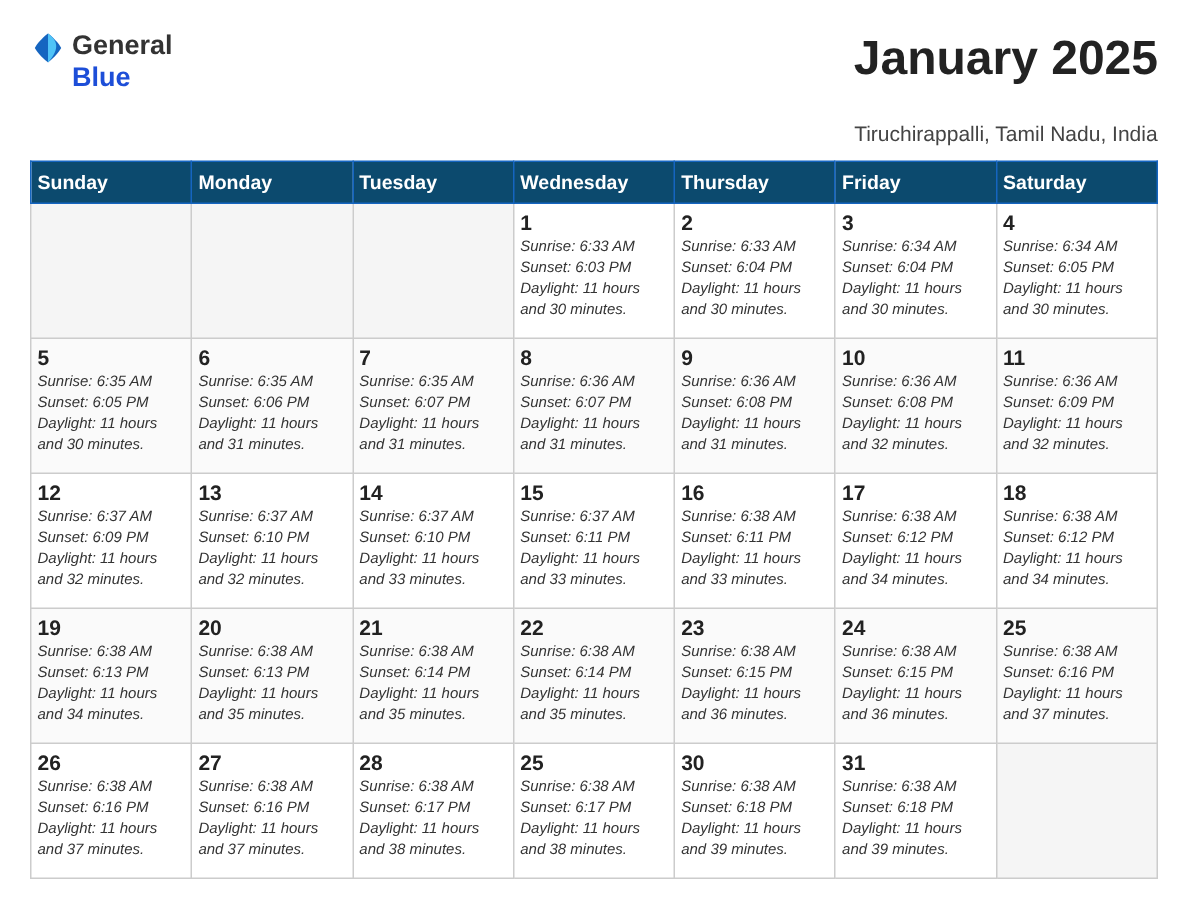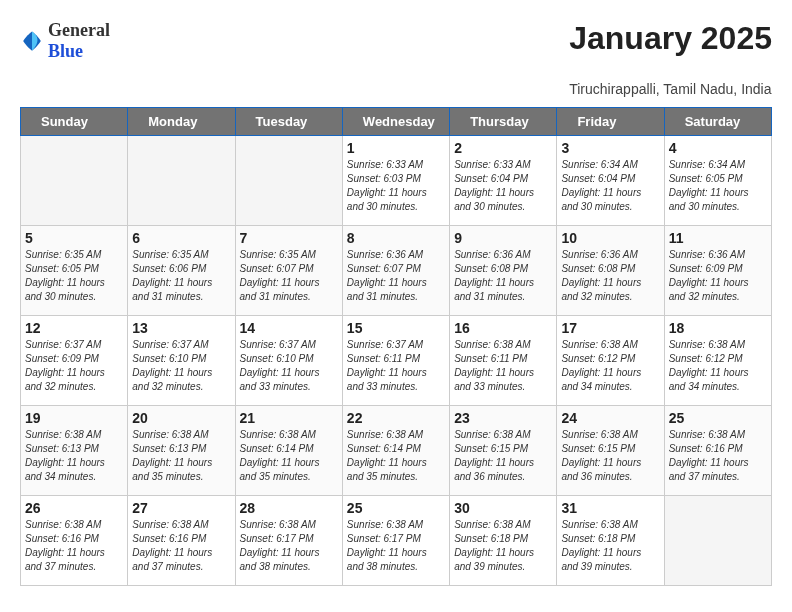--- a/index.html
+++ b/index.html
@@ -11,51 +11,49 @@
       padding: 20px;
     }
     .header-area {
       display: flex;
       justify-content: space-between;
       align-items: flex-start;
       margin-bottom: 10px;
     }
     .logo {
       display: flex;
-      align-items: center;
       gap: 4px;
-      font-family: Liberation Serif, serif;
     }
     .logo-icon {
       width: 24px;
       height: 24px;
     }
     .title-area {
-      text-align: left;
+      text-align: center;
     }
     .calendar-title {
       font-size: 32px;
       font-weight: bold;
       color: #222;
     }
     .calendar-subtitle {
       font-size: 14px;
       color: #444;
       margin-top: 24px;
     }
     table {
       width: 100%;
       border-collapse: collapse;
       table-layout: fixed;
     }
     th {
-      background: #737373;
+      background: #0c4a6e;
       color: #fff;
       font-size: 13px;
-      padding: 6px 20px;
+      padding: 6px 4px;
       text-align: left;
       border: 1px solid #1565c0;
     }
     td {
       border: 1px solid #ccc;
       vertical-align: top;
       padding: 4px;
       min-height: 80px;
       height: 90px;
       background: #fff;

